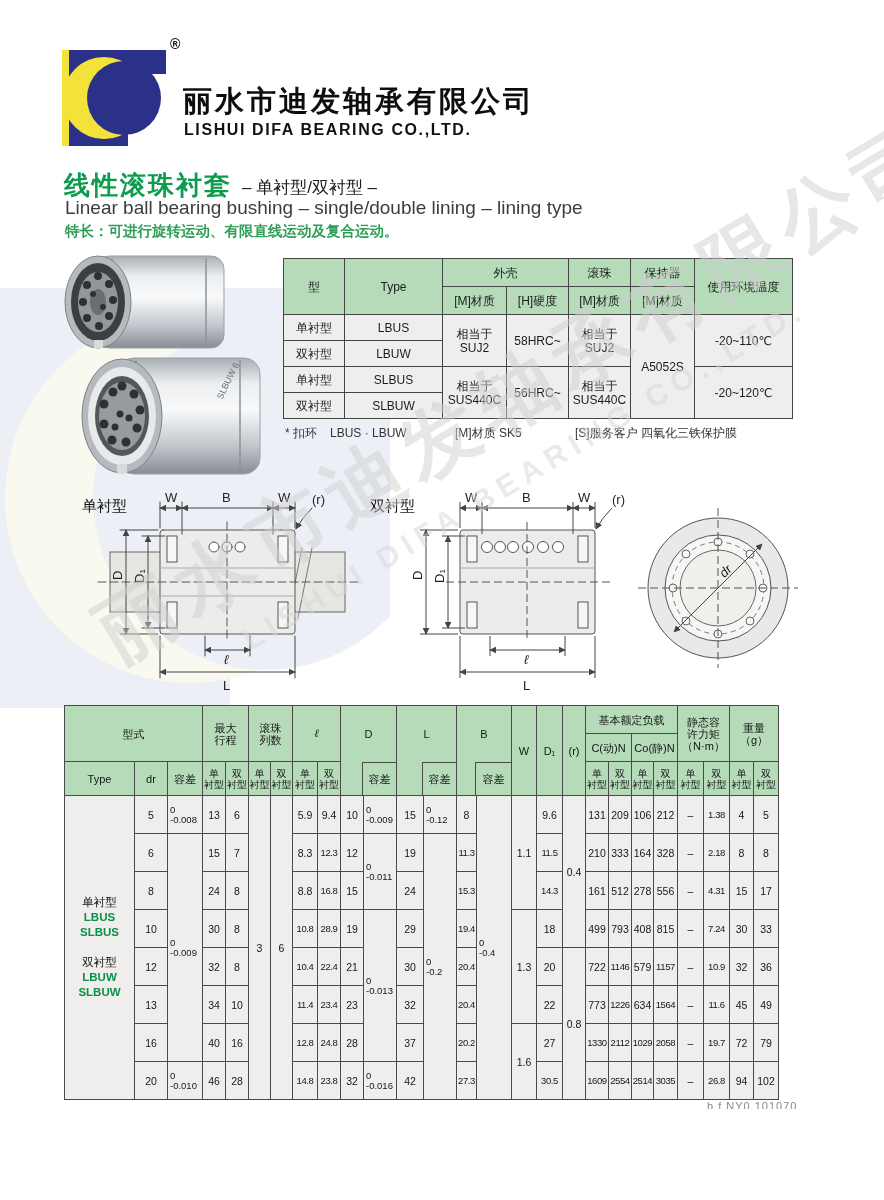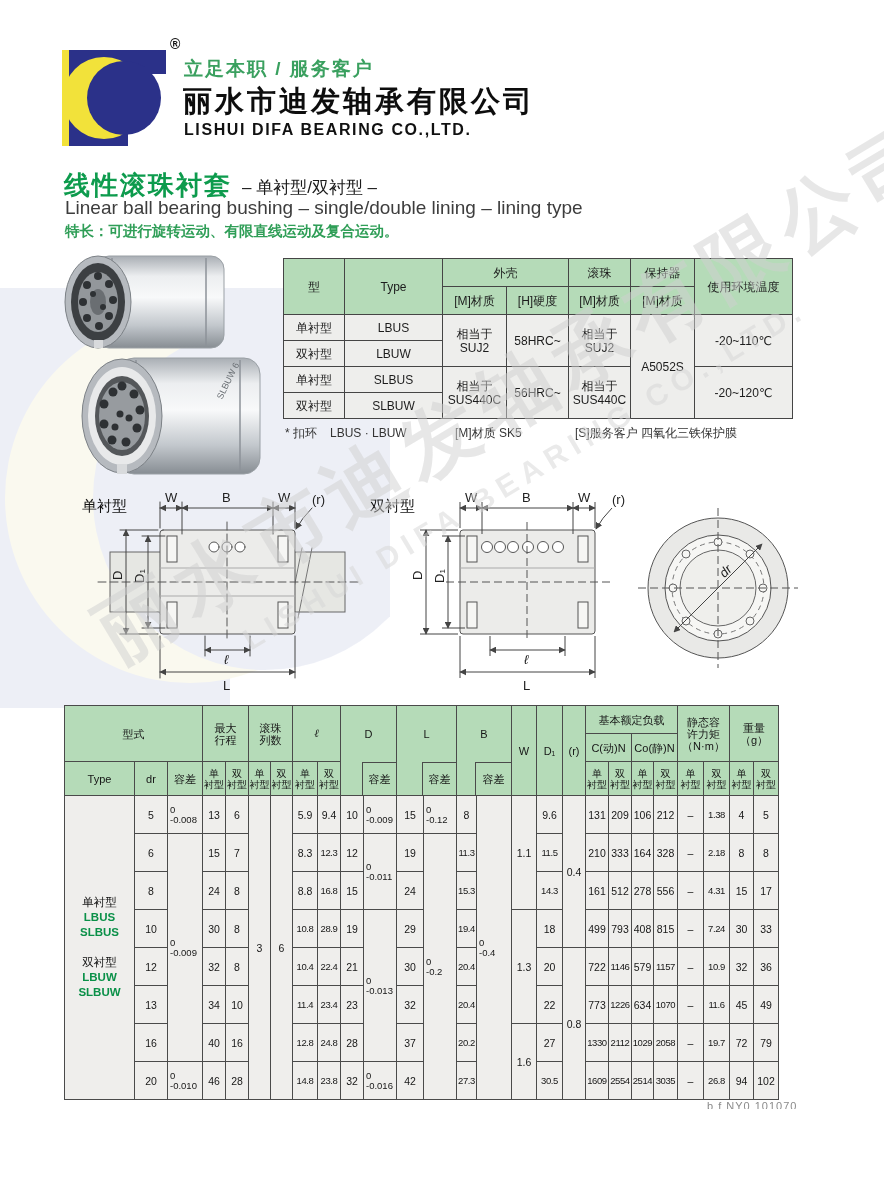--- a/index.html
+++ b/index.html
@@ -90,21 +90,20 @@
 <div id="hdr" class="abs">
   <svg id="logo" class="abs" width="104" height="102" viewBox="0 0 104 102">
     <rect x="0" y="6" width="66" height="96" fill="#2b3189"></rect>
     <rect x="56" y="6" width="48" height="24" fill="#2b3189"></rect>
     <rect x="56" y="44" width="38" height="21" fill="#2b3189"></rect>
     <circle cx="42" cy="54" r="41" fill="#f2e23a"></circle>
     <circle cx="62" cy="54" r="37" fill="#2b3189"></circle>
     <rect x="0" y="6" width="7" height="96" fill="#f2e23a"></rect>
   </svg>
   <div id="reg" class="abs">®</div>
-  <div id="slogan" class="abs">立足本职 / 服务客户</div>
   <div id="company-cn" class="abs">丽水市迪发轴承有限公司</div>
   <div id="company-en" class="abs">LISHUI DIFA BEARING CO.,LTD.</div>
 </div>
 
 <div id="title-cn" class="abs">线性滚珠衬套</div>
 <div id="title-range" class="abs">– 单衬型/双衬型 –</div>
 <div id="title-en" class="abs">Linear ball bearing bushing – single/double lining – lining type</div>
 <div id="title-feat" class="abs">特长：可进行旋转运动、有限直线运动及复合运动。</div>
 
 <svg id="photo1" class="abs" width="180" height="100" viewBox="0 0 180 100">
@@ -593,21 +592,21 @@
           <td>10</td>
           <td class="tight">11.4</td>
           <td class="tight">23.4</td>
           <td>23</td>
           <td>32</td>
           <td class="tight">20.4</td>
           <td>22</td>
           <td>773</td>
           <td class="tight">1226</td>
           <td>634</td>
-          <td class="tight">1070</td>
+          <td class="tight">1564</td>
           <td>–</td>
           <td class="tight">11.6</td>
           <td>45</td>
           <td>49</td>
         </tr>
         <tr>
           <td>16</td>
           <td>40</td>
           <td>16</td>
           <td class="tight">12.8</td>

